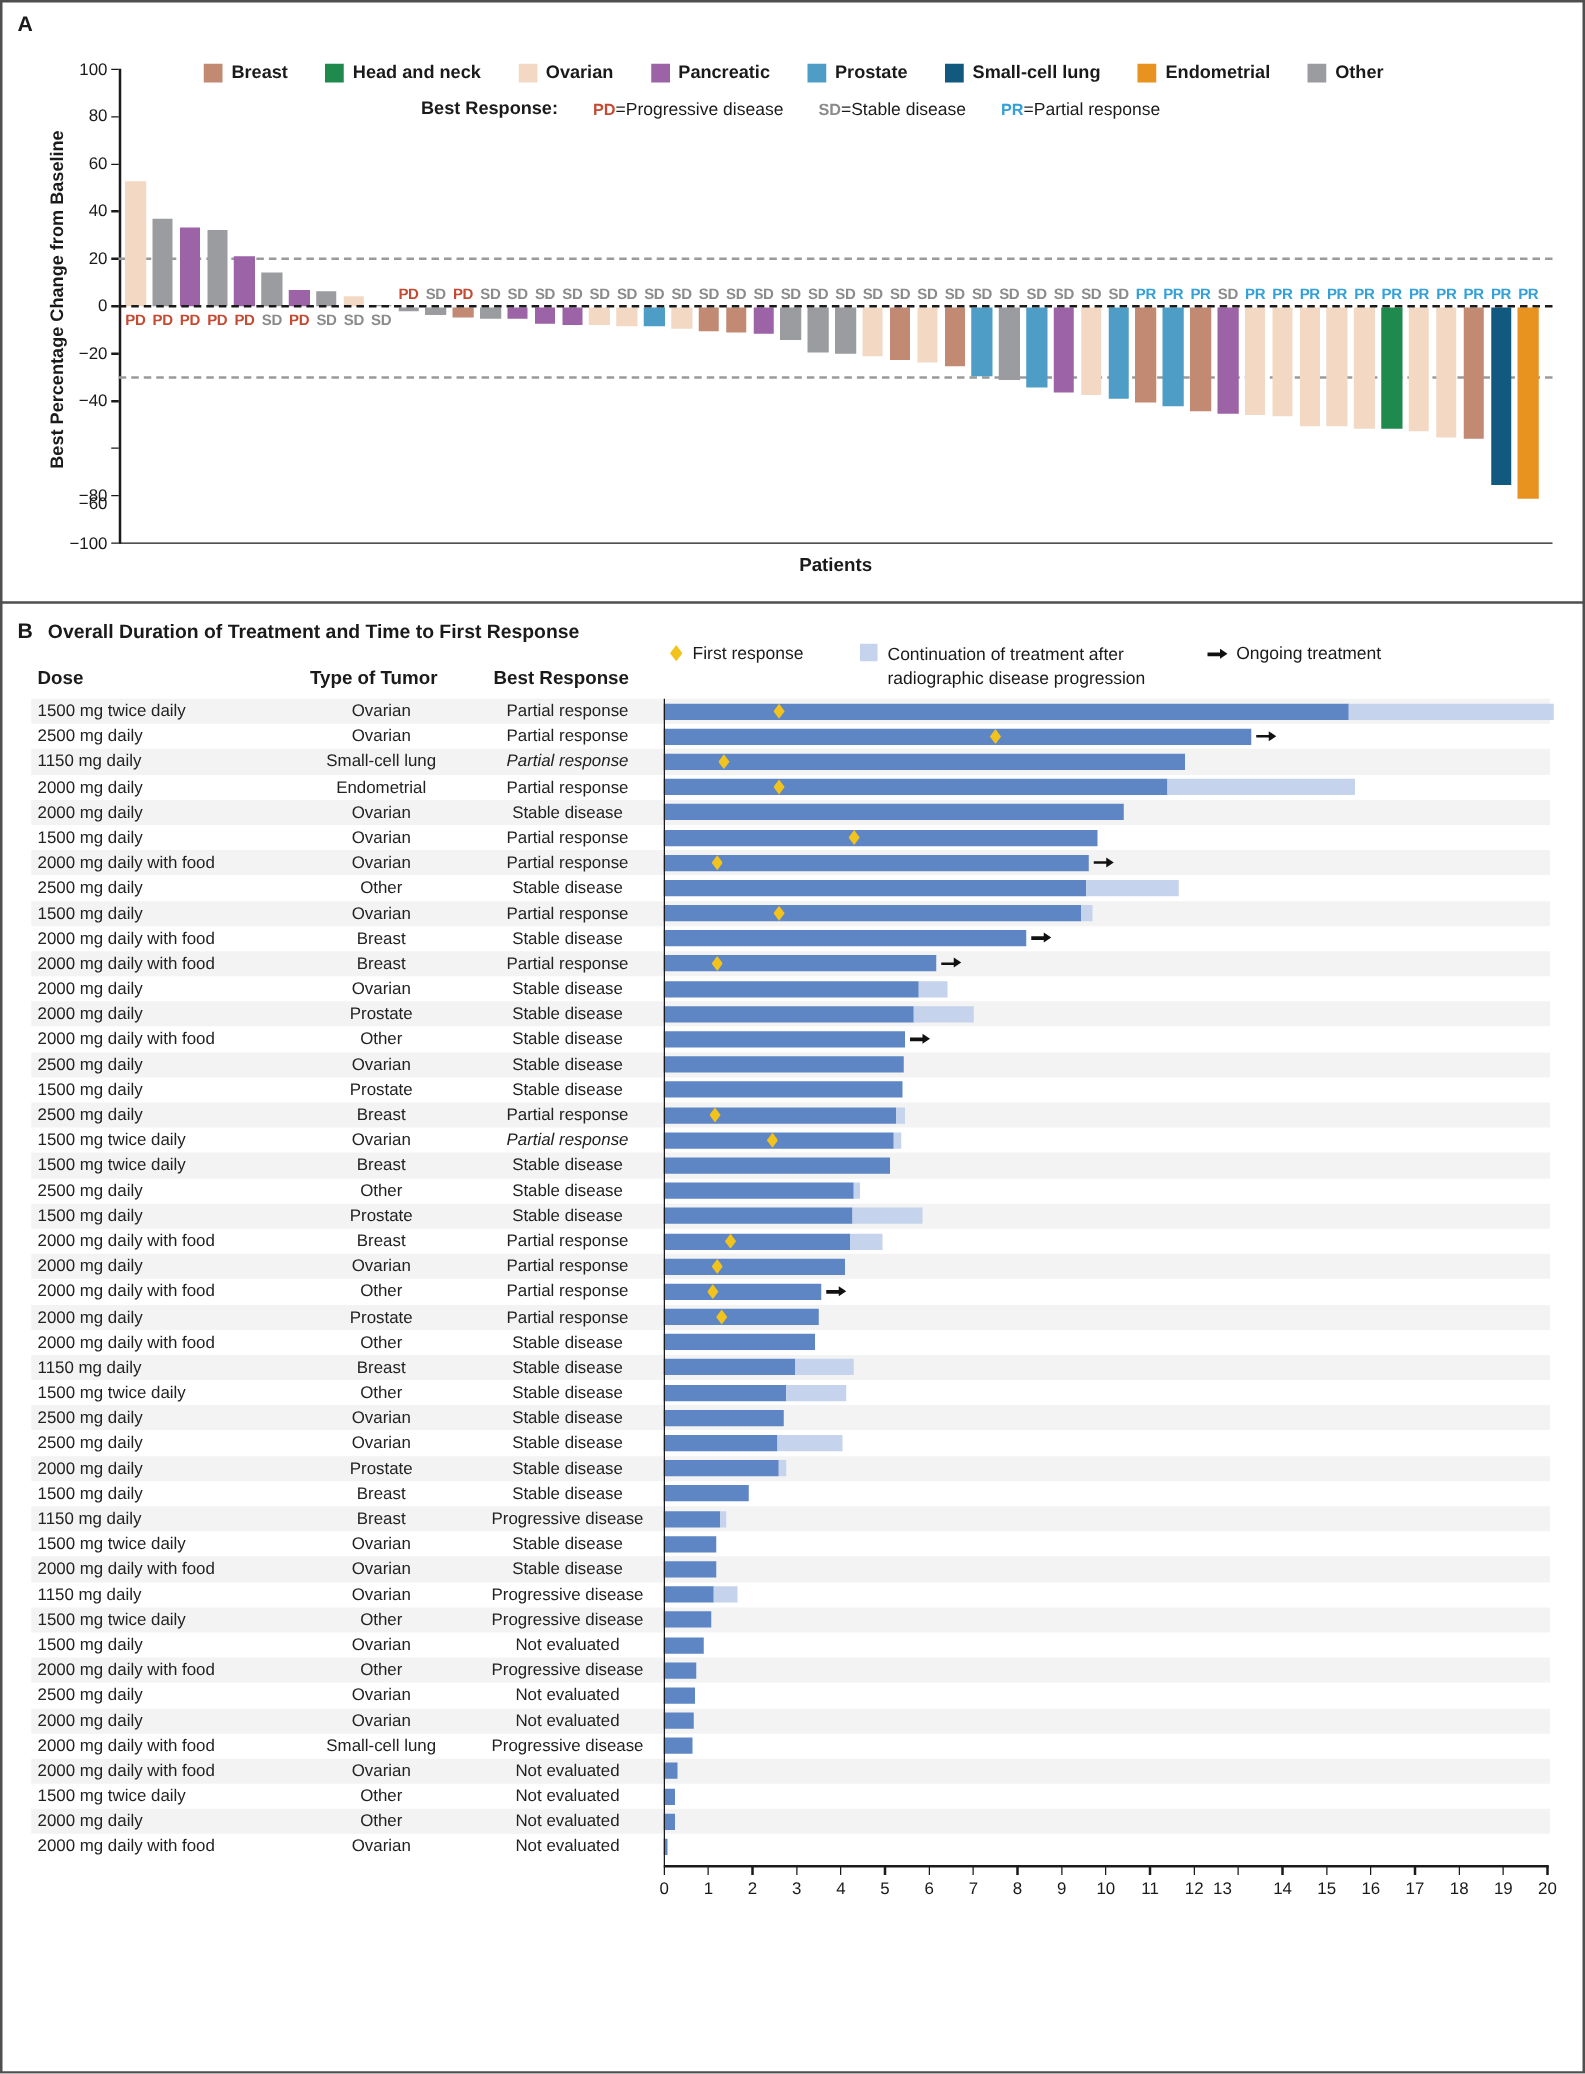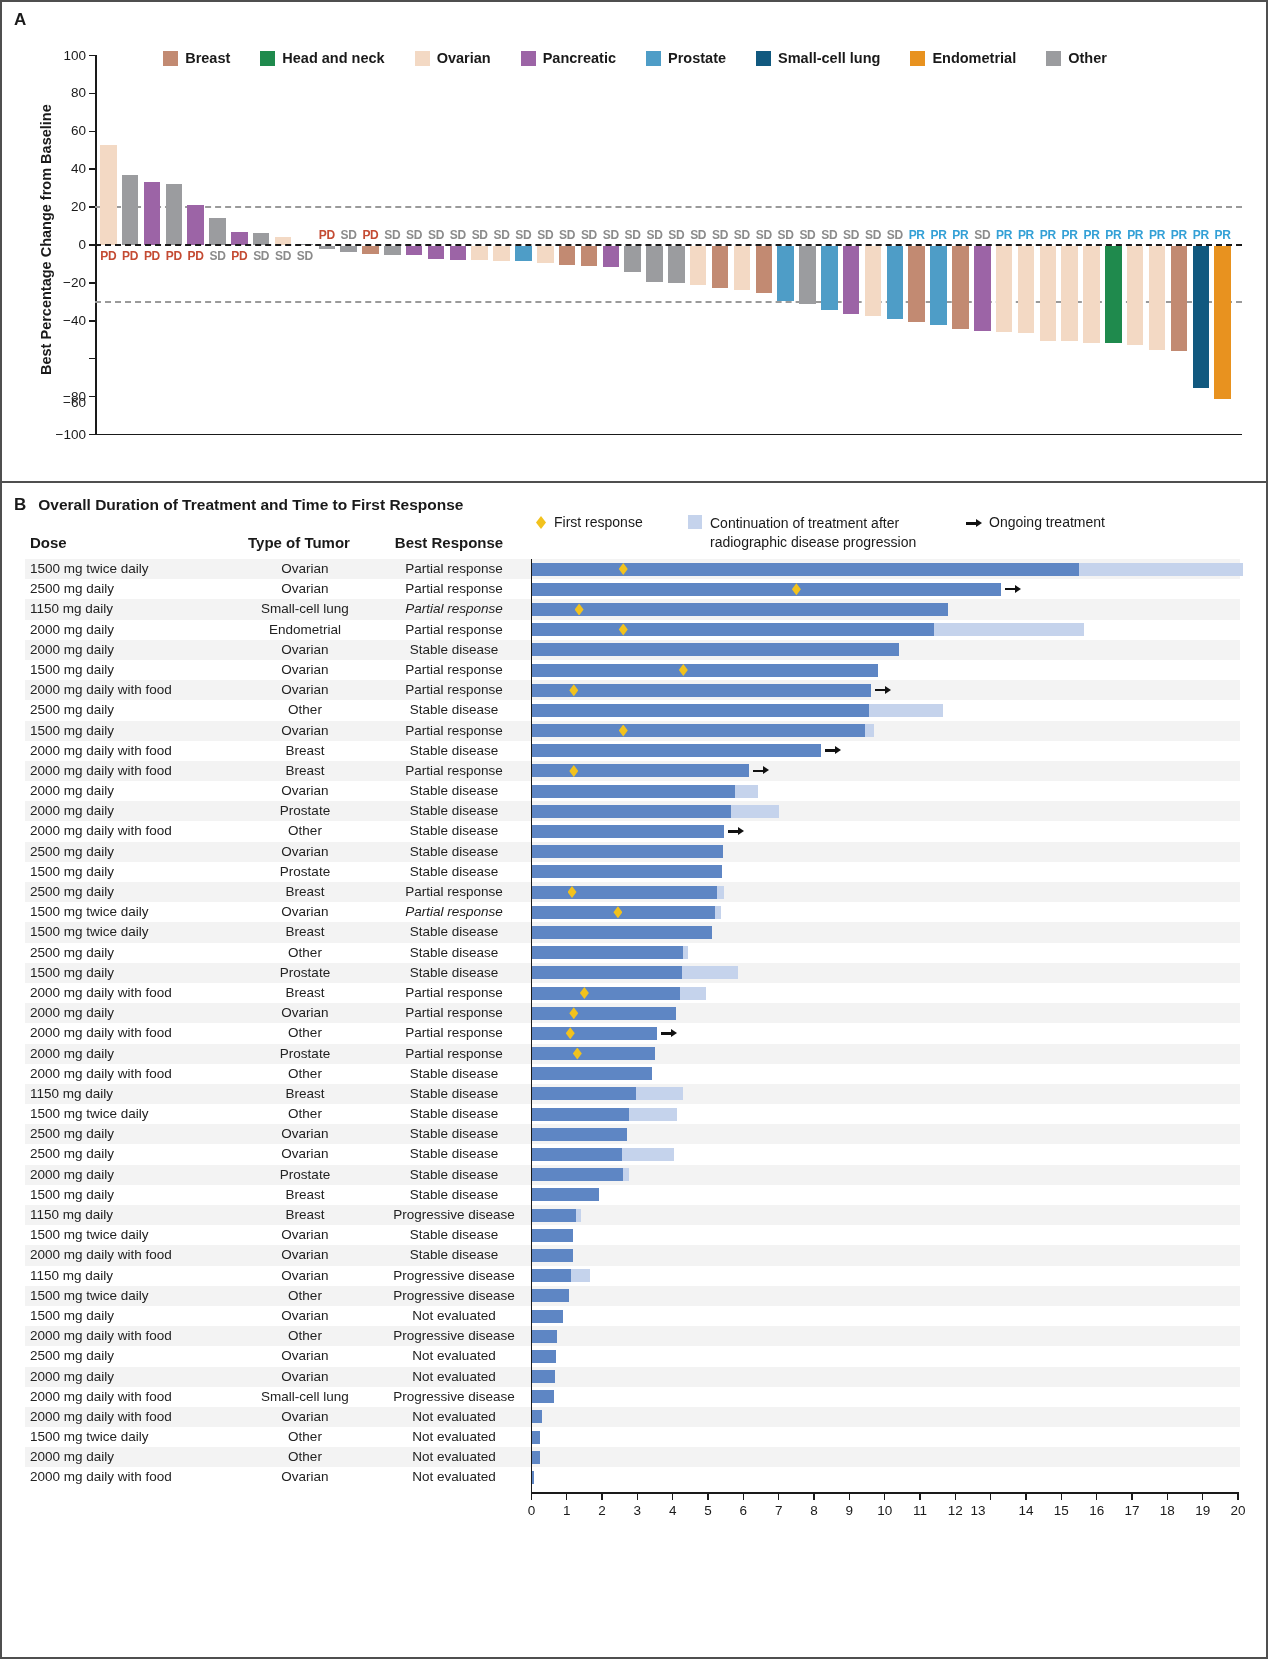--- a/index.html
+++ b/index.html
@@ -72,20 +72,26 @@
         <span>Small-cell lung</span>
       </div>
       <div class="leg-item" style="position: relative;">
         <div class="swatch" style="background: rgb(232, 146, 31);"></div>
         <span>Endometrial</span>
       </div>
       <div class="leg-item" style="position: relative;">
         <div class="swatch" style="background: rgb(155, 156, 159);"></div>
         <span>Other</span>
       </div>
+    </div>
+  <div id="a-legend-2">
+      <span style="font-weight: bold; font-size: 14.5px;">Best Response:</span>
+      <span><span style="color: rgb(196, 75, 51); font-weight: 600; font-size: 13px;">PD</span>=Progressive disease</span>
+      <span><span style="color: rgb(139, 139, 139); font-weight: 600; font-size: 13px;">SD</span>=Stable disease</span>
+      <span><span style="color: rgb(51, 160, 214); font-weight: 600; font-size: 13px;">PR</span>=Partial response</span>
     </div>
 
   <div class="rot-label" style="left:-84px;top:237px;width:260px;text-align:center;">Best Percentage Change from Baseline</div>
 
   <div id="a-plot">
     <div class="abs axis-line" style="left:95px;top:55px;width:1.5px;height:380px;"></div>
     <div class="abs axis-line" style="left:95px;top:433.5px;width:1147px;height:1.5px;"></div>
     <div id="a-yticks">
         <div class="abs axis-line" style="left: 89px; top: 54.75px; width: 6px; height: 1.5px;"></div>
         <div class="ytick-label" style="left: 46px; top: 47.5px;">100</div>
@@ -220,20 +226,21 @@
           <div class="bar-label" style="left: 1093.75px; top: 172.5px; color: rgb(51, 160, 214);">PR</div>
           <div class="abs" style="left: 1119.35px; width: 16.5px; background: rgb(232, 146, 31); top: 190.5px; height: 153.495px;"></div>
           <div class="bar-label" style="left: 1115.6px; top: 172.5px; color: rgb(51, 160, 214);">PR</div>
         </div>
       </div>
     <div id="a-refs-front">
         <div class="abs" style="left: 95px; top: 244px; width: 1147px; height: 0px; border-top: 2px dashed rgb(26, 26, 26);"></div>
       </div>
   </div>
 
+  <div class="abs" style="left:95px;top:444px;width:1147px;text-align:center;font-weight:bold;font-size:15px;">Patients</div>
 
   <div class="divider"></div>
 
   <div class="abs" style="left:14px;top:495px;display:flex;align-items:baseline;">
     <span class="panel-letter">B</span>
     <span class="panel-title">Overall Duration of Treatment and Time to First Response</span>
   </div>
 
   <div class="b-leg" style="left:536px;top:514px;">
     <span class="diamond" style="margin-top:2px;"></span>

